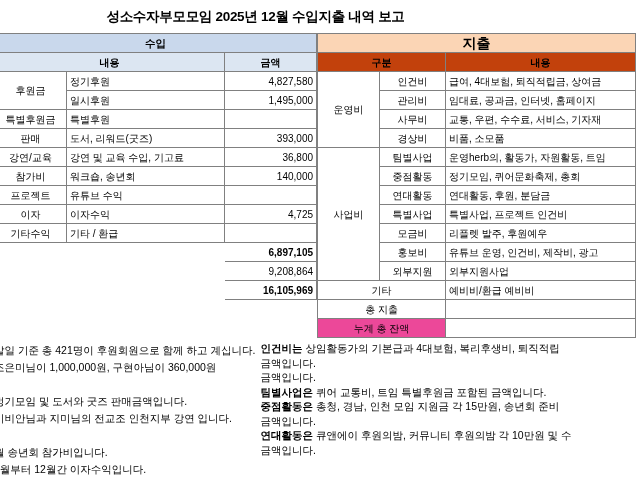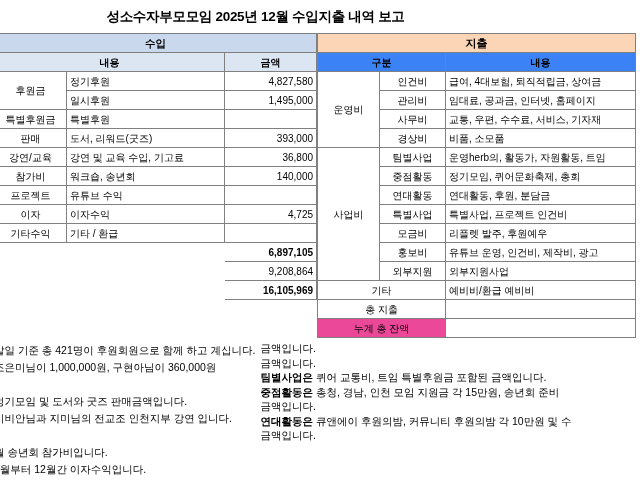--- a/index.html
+++ b/index.html
@@ -52,29 +52,29 @@
   .hdr {
     background: #c9d8ec;
     text-align: center;
     font-weight: bold;
     font-size: 10.5px;
   }
   .hdr-orange {
     background: #fbd5b5;
     text-align: center;
     font-weight: bold;
-    font-size: 11px;
+    font-size: 14px;
   }
   .sub-hdr {
     background: #dce6f2;
     text-align: center;
     font-weight: bold;
   }
   .sub-hdr-or {
-    background: #3b82f6;
+    background: #c2410c;
     text-align: center;
     font-weight: bold;
   }
   .c { text-align: center; }
   .r { text-align: right; }
   .l { text-align: left; }
   .b { font-weight: bold; }
 
   
   .left-table {
@@ -291,20 +291,21 @@
       <div class="line">&nbsp;</div>
       <div class="line">정기모임 및 도서와 굿즈 판매금액입니다.</div>
       <div class="line">비비안님과 지미님의 전교조 인천지부 강연 입니다.</div>
       <div class="line">&nbsp;</div>
       <div class="line">월 송년회 참가비입니다.</div>
       <div class="line">6월부터 12월간 이자수익입니다.</div>
       <div class="line">동이 지속가능하도록 지원해주시는 모든 분들께 진심으로</div>
     </div>
 
     <div class="notes-right">
+      <p class="kv"><span class="k">인건비는</span><span> 상임활동가의 기본급과 4대보험, 복리후생비, 퇴직적립</span></p>
       <p class="kv"><span class="k"></span><span>금액입니다.</span></p>
       <p class="kv"><span class="k"></span><span>금액입니다.</span></p>
       <p class="kv"><span class="k">팀별사업은</span><span> 퀴어 교통비, 트임 특별후원금 포함된 금액입니다.</span></p>
       <p class="kv"><span class="k">중점활동은</span><span> 총청, 경남, 인천 모임 지원금 각 15만원, 송년회 준비</span></p>
       <p class="kv"><span class="k"></span><span>금액입니다.</span></p>
       <p class="kv"><span class="k">연대활동은</span><span> 큐앤에이 후원의밤, 커뮤니티 후원의밤 각 10만원 및 수</span></p>
       <p class="kv"><span class="k"></span><span>금액입니다.</span></p>
 
     </div>
   </div>

